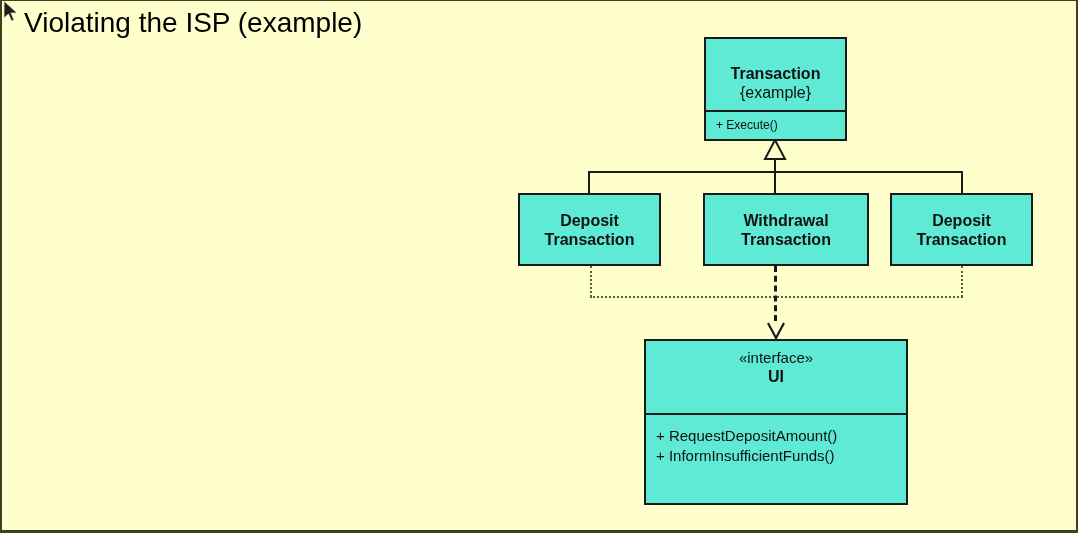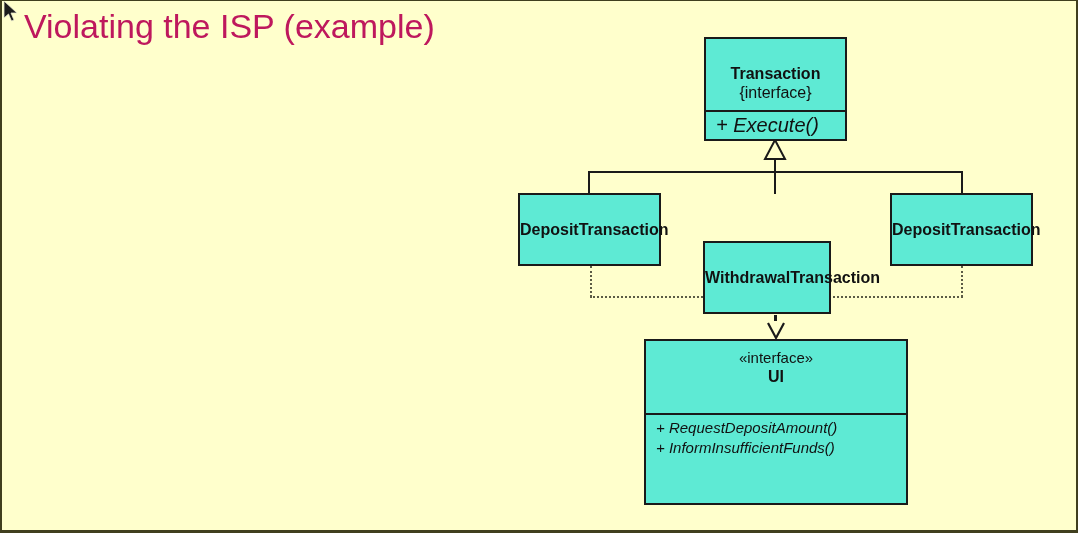--- a/index.html
+++ b/index.html
@@ -21,23 +21,23 @@
     border-top: 1px solid #403f1e;
     border-bottom: 3px solid #403f1e;
     overflow: hidden;
   }
 
   
   #slide-title {
     position: absolute;
     left: 22px;
     top: 6px;
-    font-size: 34px;
+    font-size: 28px;
     font-weight: 400;
-    color: #be185d;
+    color: #000000;
     letter-spacing: 0px;
     white-space: nowrap;
     font-family: "Liberation Sans", sans-serif;
   }
 
   
   #cursor {
     position: absolute;
     left: 1px;
     top: 0px;
@@ -81,22 +81,21 @@
     line-height: 18px;
   }
   .op {
     font-size: 15px;
     color: #111;
     line-height: 20px;
     padding-left: 10px;
     white-space: nowrap;
   }
   .op.italic {
-    font-style: italic;
-    font-size: 20px;
+    font-size: 12px;
   }
 
   
   #box-transaction {
     left: 702px;
     top: 36px;
     width: 143px;
     height: 104px;
   }
   #box-transaction .head {
@@ -109,42 +108,42 @@
   }
 
   
   .box-sub {
     top: 192px;
     height: 73px;
   }
   .box-sub .head {
     height: 100%;
     display: flex;
+    flex-direction: column;
     align-items: center;
-    justify-content: space-between;
+    justify-content: center;
   }
   #box-deposit  { left: 516px; width: 143px; }
-  #box-withdrawal { left: 701px; width: 128px; margin-top: 48px; }
+  #box-withdrawal { left: 701px; width: 166px; }
   #box-transfer { left: 888px; width: 143px; }
 
   
   #box-ui {
     left: 642px;
     top: 338px;
     width: 264px;
     height: 166px;
   }
   #box-ui .head {
     height: 72px;
     padding-top: 8px;
   }
   #box-ui .ops {
     height: 92px;
-    padding-top: 3px;
-    font-style: italic;
+    padding-top: 11px;
   }
 
   
   .line {
     position: absolute;
     background: #1a1a1a;
   }
   .vline { width: 2px; }
   .hline { height: 2px; }
 
@@ -199,21 +198,21 @@
 
   <div class="dashline-v" style="left:772px; top:265px; height:55px;"></div>
 
   <svg class="arrow-svg" style="left:762px; top:312px;" width="24" height="28" viewBox="0 0 24 28">
     <polyline points="4,10 12,25 20,10" fill="none" stroke="#1a1a1a" stroke-width="2.2"></polyline>
   </svg>
 
   <div class="uml-box" id="box-transaction">
     <div class="uml-compartment head">
       <div class="cls-name">Transaction</div>
-      <div class="cls-sub">{interface}</div>
+      <div class="cls-sub">{example}</div>
     </div>
     <div class="uml-compartment ops divided">
       <div class="op italic">+ Execute()</div>
     </div>
   </div>
 
   <div class="uml-box box-sub" id="box-deposit">
     <div class="uml-compartment head">
       <div class="cls-name">Deposit</div>
       <div class="cls-name">Transaction</div>

